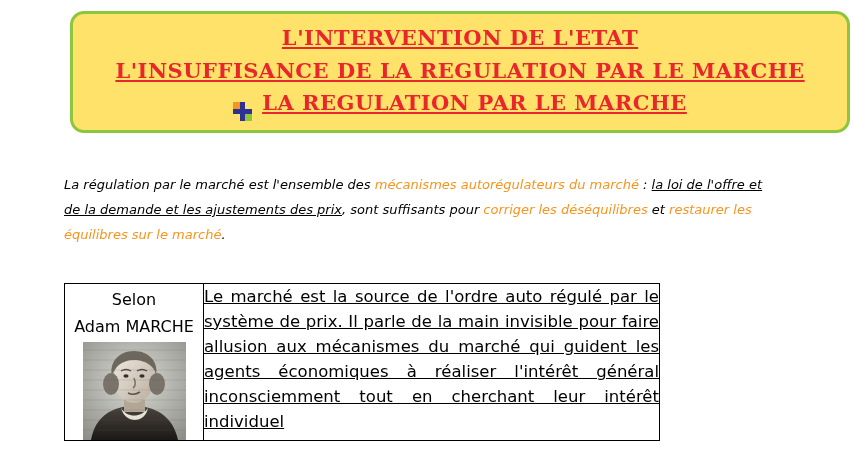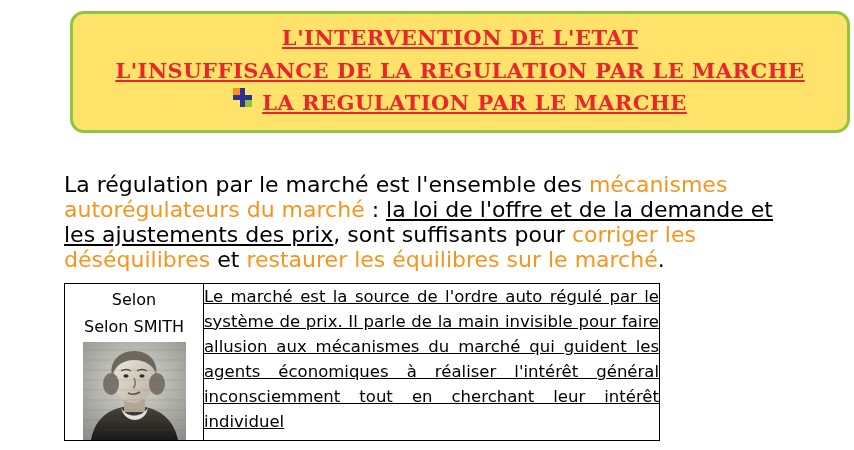--- a/index.html
+++ b/index.html
@@ -35,21 +35,21 @@
     font-size: 21px;
     letter-spacing: 0.5px;
     line-height: 1.55;
     text-decoration: underline;
     white-space: nowrap;
   }
   .banner-line.l1 { font-size: 21px; }
   .banner-line.l2 { font-size: 21px; }
   .banner-line.l3 {
     display: flex;
-    align-items: flex-start;
+    align-items: flex-end;
     justify-content: center;
     gap: 10px;
     text-decoration: none;
   }
   .banner-line.l3 .txt { text-decoration: underline; }
 
   
   .cross-icon {
     position: relative;
     display: inline-block;
@@ -78,24 +78,25 @@
     position: absolute; right: 0; bottom: 0; width: 7px; height: 7px;
     background: #8cc63f;
   }
 
   
   .para {
     position: absolute;
     left: 64px;
     top: 172px;
     width: 716px;
-    font-size: 22px;
+    font-size: 13px;
     line-height: 25px;
     color: #000000;
     font-family: "DejaVu Sans", sans-serif;
+    font-style: italic;
   }
   .hl { color: #f7941e; }
   .u { text-decoration: underline; }
 
   
   .tbl {
     position: absolute;
     left: 64px;
     top: 283px;
     width: 596px;
@@ -151,21 +152,21 @@
   </div>
 </div>
 
 <div class="para"><span>La régulation par le marché est l'ensemble des </span><span class="hl">mécanismes autorégulateurs du marché</span><span> : </span><span class="u">la loi de l'offre et de la demande et les ajustements des prix</span><span>, sont suffisants pour </span><span class="hl">corriger les déséquilibres</span><span> et </span><span class="hl">restaurer les équilibres sur le marché</span><span>.</span></div>
 
 <table class="tbl">
   <tbody>
       <tr>
     <td class="cell-left">
       <div class="name">Selon</div>
-      <div class="name">Selon SMITH</div>
+      <div class="name">Adam MARCHE</div>
       <div class="portrait-wrap">
         <svg viewBox="0 0 103 98" width="103" height="98" preserveAspectRatio="xMidYMid slice">
           <defs>
             <radialGradient id="bg" cx="50%" cy="40%" r="75%">
               <stop offset="0%" stop-color="#dcdcd6"></stop>
               <stop offset="100%" stop-color="#8e8e88"></stop>
             </radialGradient>
             <linearGradient id="face" x1="0" y1="0" x2="1" y2="1">
               <stop offset="0%" stop-color="#efe9e0"></stop>
               <stop offset="100%" stop-color="#b9ad9e"></stop>

